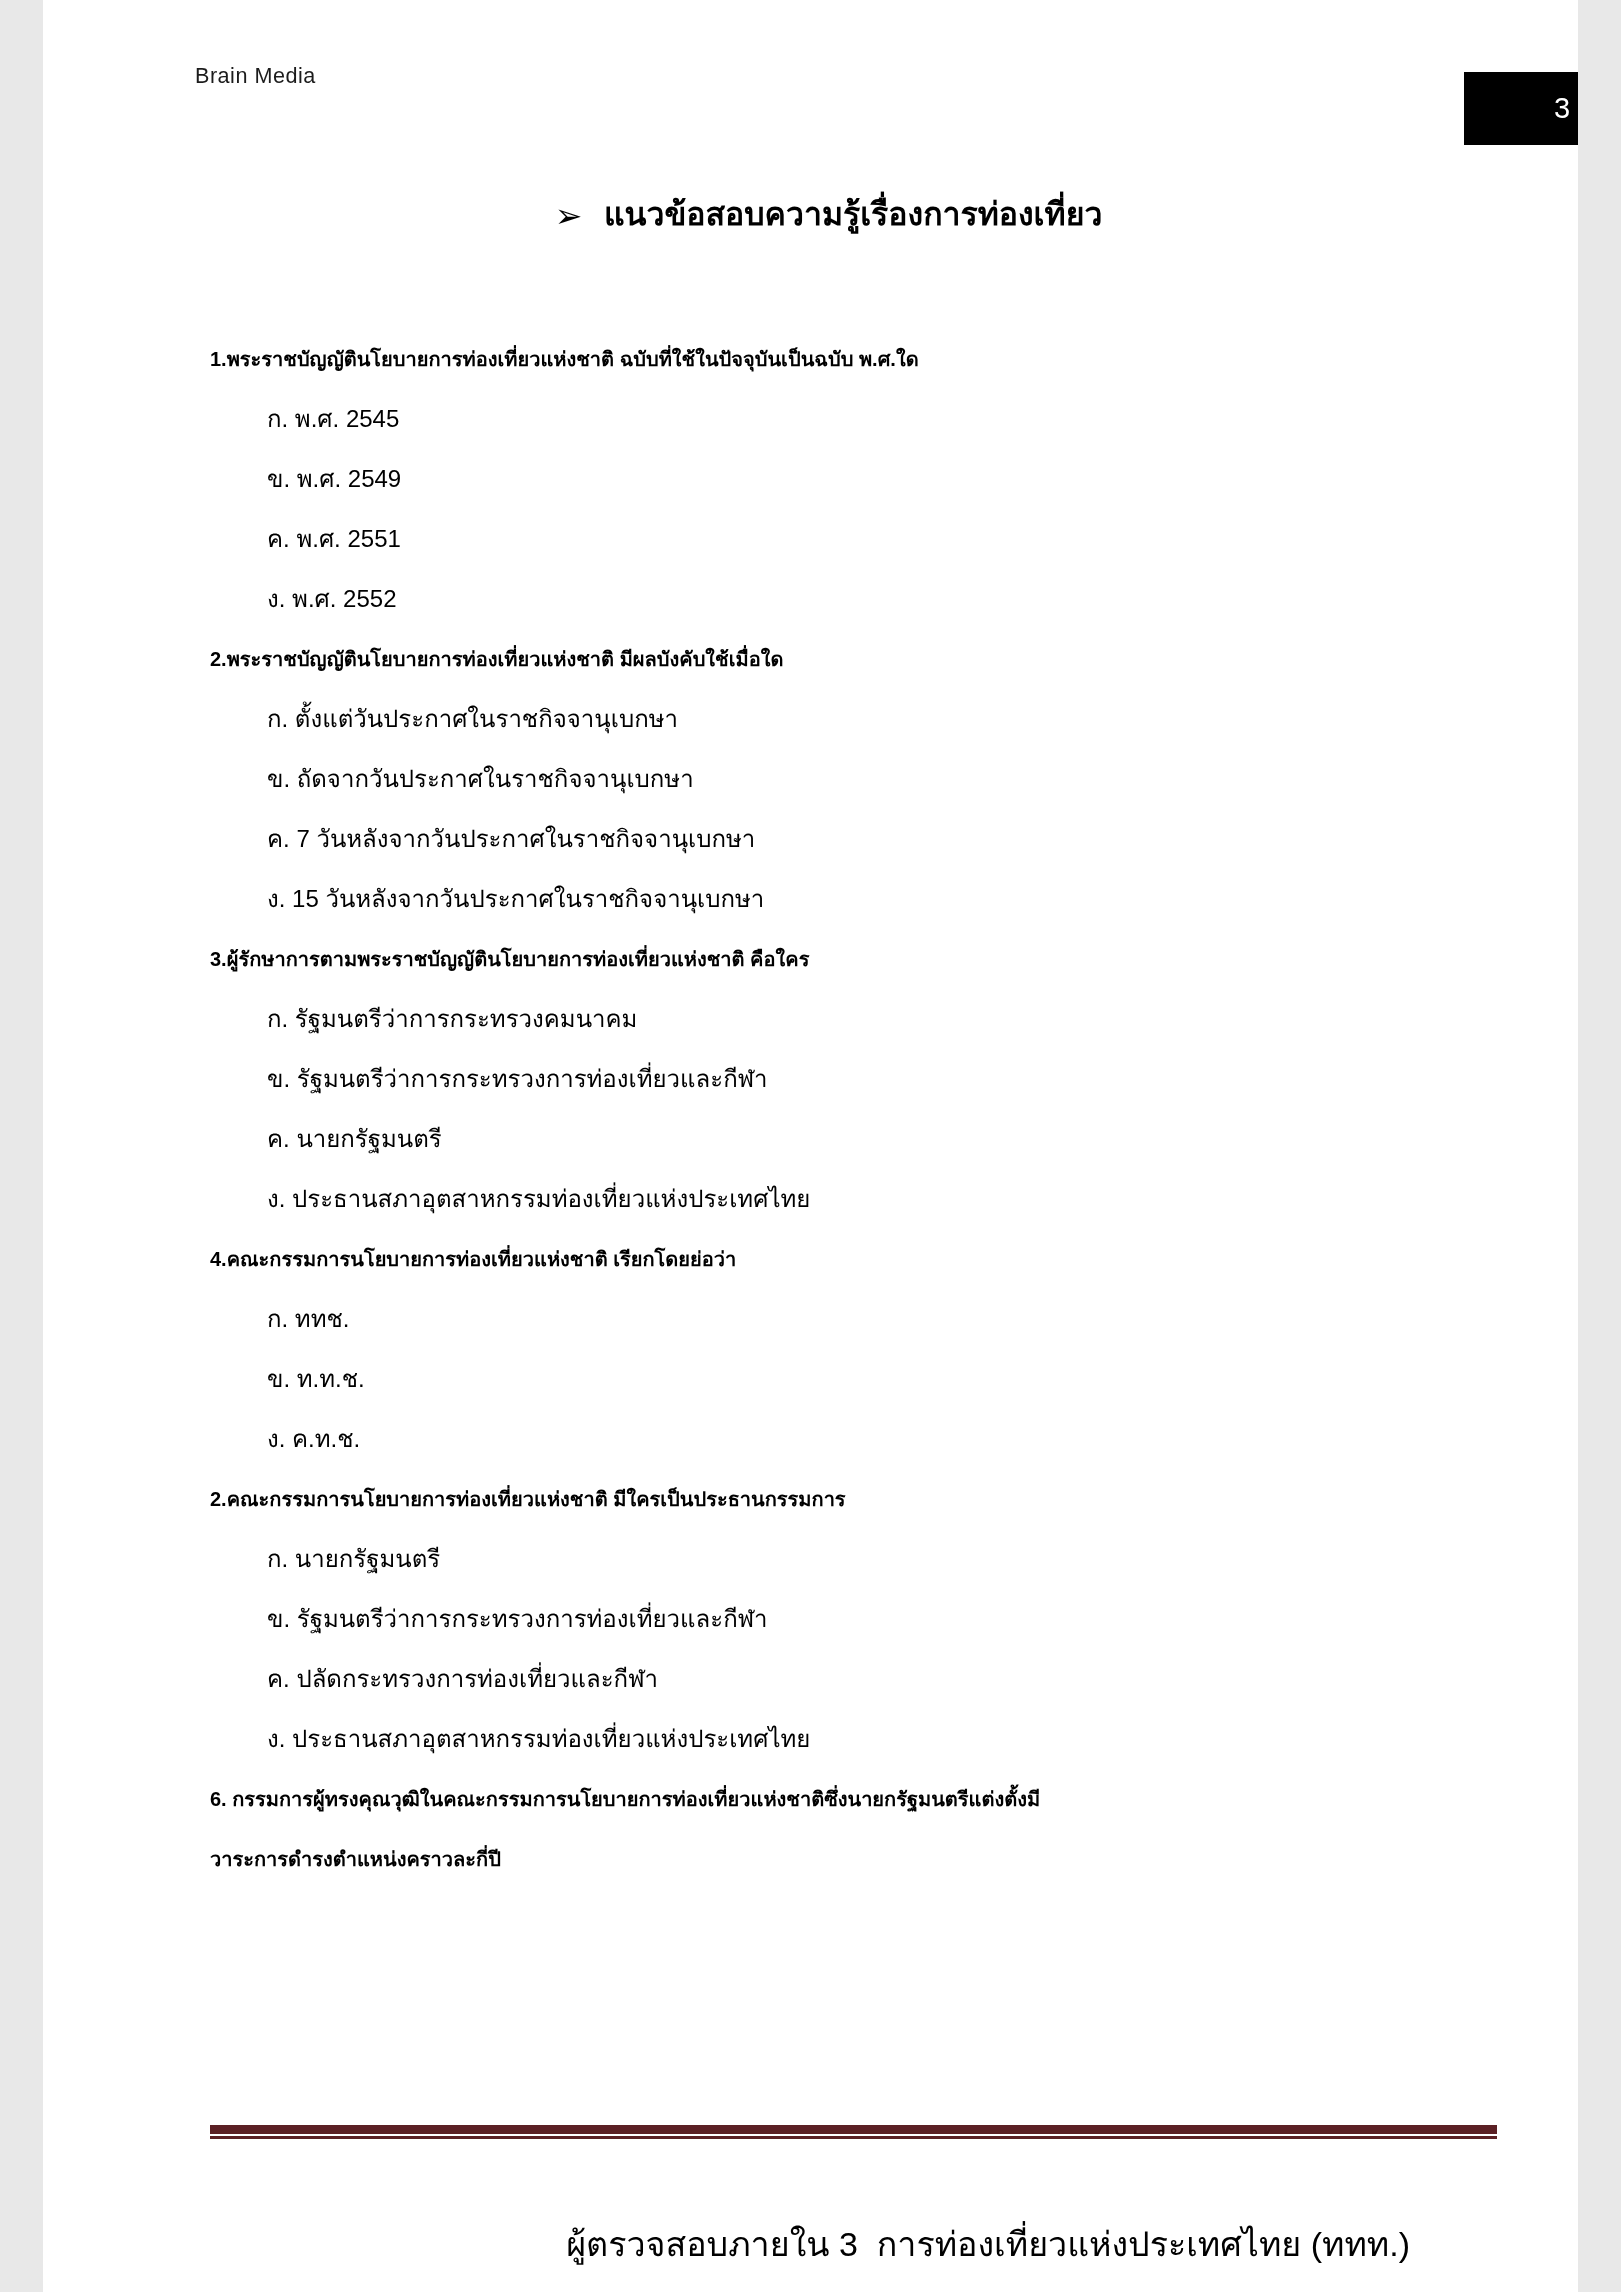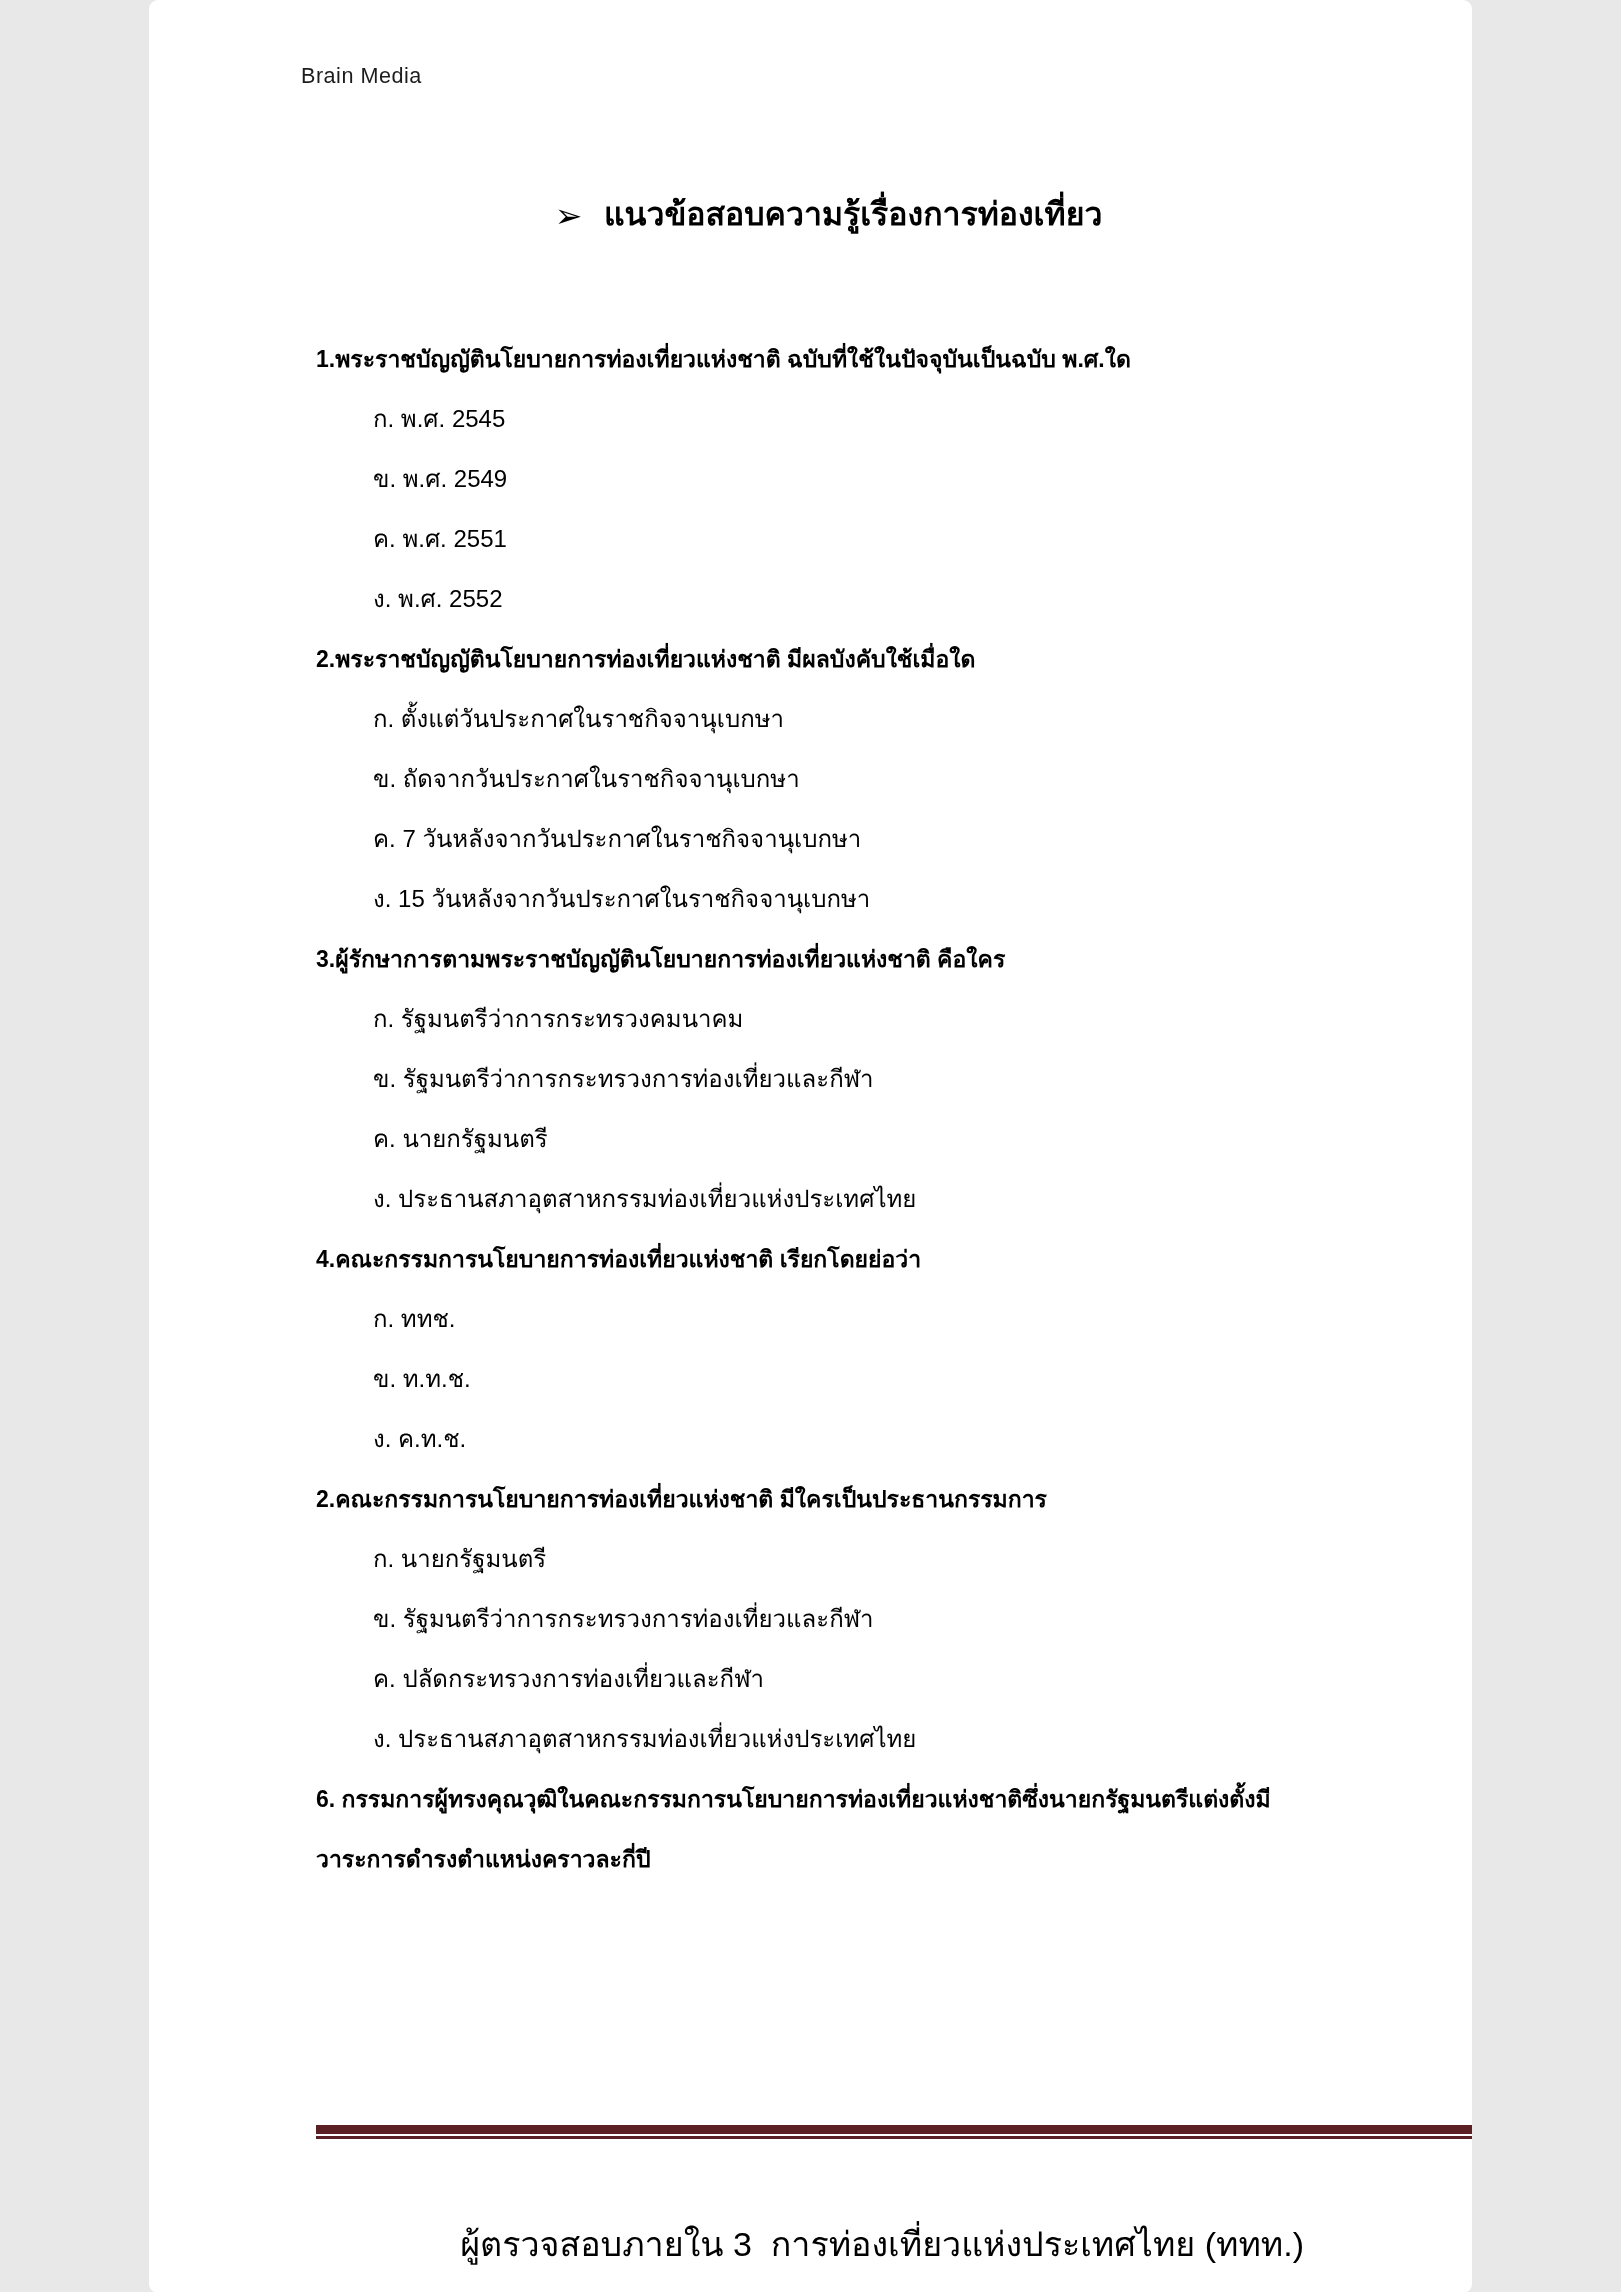--- a/index.html
+++ b/index.html
@@ -1,25 +1,24 @@
 <!DOCTYPE html>
 <html lang="th"><head>
 <meta charset="utf-8">
 <style>
   html, body { margin: 0; padding: 0; background: #e8e8e8; }
   .page {
     position: relative;
-    width: 1323px;
+    width: 1535px;
     height: 2293px;
     margin: 0 auto;
     background: #ffffff;
     font-family: "Liberation Sans", "DejaVu Sans", sans-serif;
     color: #000000;
     overflow: hidden;
-    border-radius: 9px;
   }
   .brand {
     position: absolute;
     left: 152px;
     top: 63px;
     font-size: 21.6px;
     letter-spacing: 0.5px;
     color: #1c1c1c;
   }
   .pagenum-box {
@@ -54,21 +53,21 @@
     transform: translateY(2px);
   }
   .content {
     position: absolute;
     left: 167px;
     top: 329px;
     right: 69px;
   }
   .q-text {
     line-height: 60px;
-    font-size: 23px;
+    font-size: 20px;
     font-weight: 700;
   }
   .option {
     line-height: 60px;
     padding-left: 57px;
     font-size: 24px;
     font-weight: 400;
   }
   .footer-bar-thick {
     position: absolute;

